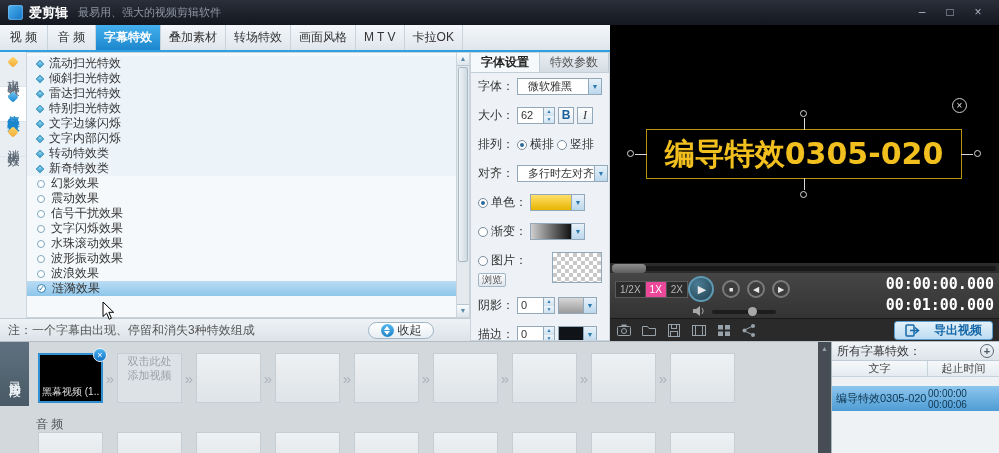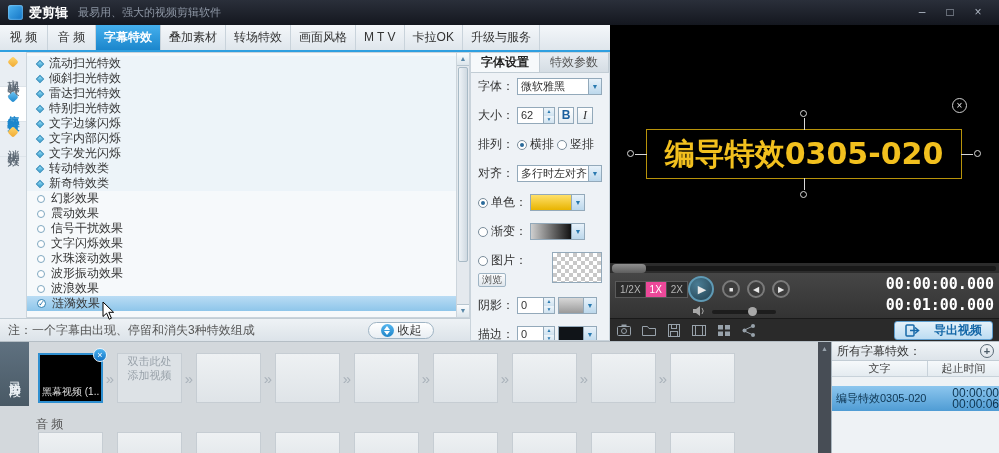--- a/index.html
+++ b/index.html
@@ -52,21 +52,21 @@
 
 
 .fp{position:absolute;left:470px;top:52px;width:140px;height:289px;background:#eef2f6;border:1px solid #c9d3db;display:flex;flex-direction:column;}
 .fp-tabs{display:flex;height:20px;background:#dde4ea;border-bottom:1px solid #c2cdd5;flex:none;}
 .fp-tab{flex:1;text-align:center;line-height:19px;font-size:12px;color:#555;border-right:1px solid #c2cdd5;background:linear-gradient(#e8edf2,#d5dde4);cursor:default;}
 .fp-tab.active{background:#f6f9fb;color:#222;font-weight:bold;}
 .fp-body{flex:1;padding:5px 7px 3px;display:flex;flex-direction:column;overflow:hidden;gap:8px;}
 .frow{display:flex;align-items:center;height:17px;margin-bottom:4px;gap:3px;flex:none;}
 .flabel{font-size:12px;color:#333;white-space:nowrap;}
 .dd{flex:1;height:17px;background:#fff;border:1px solid #93a9ba;display:flex;align-items:center;}
-.dd-val{flex:1;padding-left:3px;font-size:11px;white-space:nowrap;overflow:hidden;}
+.dd-val{flex:1;padding-left:10px;font-size:11px;white-space:nowrap;overflow:hidden;}
 .dd-btn{width:13px;align-self:stretch;background:linear-gradient(#e8f2fa,#bcd8ec);border-left:1px solid #93a9ba;color:#2a7ab0;font-size:7px;text-align:center;line-height:15px;flex:none;}
 .spin{width:38px;height:17px;background:#fff;border:1px solid #93a9ba;display:flex;flex:none;}
 .spin-val{flex:1;padding-left:3px;font-size:11px;line-height:15px;}
 .spin-btns{width:11px;display:flex;flex-direction:column;border-left:1px solid #93a9ba;}
 .spin-btns span{flex:1;font-size:5px;line-height:7px;text-align:center;color:#2a7ab0;background:linear-gradient(#eef5fa,#cfe2f0);cursor:default;}
 .btn-b,.btn-i{width:16px;height:17px;border:1px solid #93a9ba;background:linear-gradient(#fff,#e4ecf2);text-align:center;line-height:15px;font-size:12px;flex:none;cursor:default;}
 .btn-b{font-weight:bold;color:#1b5f9e;}
 .btn-i{font-style:italic;font-family:"Liberation Serif",serif;color:#333;}
 .radio{width:10px;height:10px;border-radius:50%;border:1px solid #7a8c9a;background:#fff;position:relative;flex:none;}
 .radio.on::after{content:"";position:absolute;left:2px;top:2px;width:4px;height:4px;border-radius:50%;background:#2a6a9a;}
@@ -141,21 +141,21 @@
 .subpanel{position:absolute;left:831px;top:0;width:168px;height:136px;background:#eef2f5;border-left:1px solid #aab6bf;}
 .sp-head{height:19px;background:linear-gradient(#f0f4f7,#dde4ea);display:flex;align-items:center;padding:0 5px;border-bottom:1px solid #c2ccd4;}
 .sp-title{flex:1;font-size:12px;color:#333;}
 .sp-add{width:14px;height:14px;border-radius:50%;border:1px solid #5a6a76;color:#4a5a66;font-size:11px;line-height:12px;text-align:center;font-weight:bold;cursor:default;}
 .sp-cols{display:flex;height:16px;background:linear-gradient(#f6f9fb,#e4ebf0);border-bottom:1px solid #c8d2da;}
 .sp-col{text-align:center;font-size:11px;color:#444;line-height:15px;cursor:default;}
 .sp-col.c1{width:96px;border-right:1px solid #c8d2da;}
 .sp-col.c2{flex:1;}
 .sp-row{margin-top:9px;height:25px;background:linear-gradient(#8cc6ee,#4f9cd4);display:flex;align-items:center;cursor:default;}
 .sp-row-text{width:96px;padding-left:4px;font-size:11px;color:#0d3450;white-space:nowrap;overflow:hidden;}
-.sp-row-time{flex:1;text-align:right;font-size:12px;color:#0d3450;line-height:11px;}
+.sp-row-time{flex:1;text-align:left;font-size:10px;color:#0d3450;line-height:11px;}
 
 .cursor{position:absolute;left:102px;top:301px;z-index:40;}
 </style>
 </head>
 <body>
 
 <div class="app">
 
   <div class="titlebar">
     <span class="logo"></span>
@@ -170,21 +170,20 @@
 
   <div class="tabbar">
     <div class="tab">视 频</div>
     <div class="tab">音 频</div>
     <div class="tab active">字幕特效</div>
     <div class="tab">叠加素材</div>
     <div class="tab">转场特效</div>
     <div class="tab">画面风格</div>
     <div class="tab">M T V</div>
     <div class="tab">卡拉OK</div>
-    <div class="tab">升级与服务</div>
   </div>
 
   <div class="rail">
     <div class="rail-item">
       <span class="rail-ico"></span>
       <span class="rail-txt">出现特效</span>
     </div>
     <div class="rail-item active">
       <span class="rail-ico"></span>
       <span class="rail-txt">停留特效</span>
@@ -213,24 +212,20 @@
           <span class="ico-d"></span>
           <span>特别扫光特效</span>
         </div>
       <div class="fx-row cat">
           <span class="ico-d"></span>
           <span>文字边缘闪烁</span>
         </div>
       <div class="fx-row cat">
           <span class="ico-d"></span>
           <span>文字内部闪烁</span>
-        </div>
-      <div class="fx-row cat">
-          <span class="ico-d"></span>
-          <span>文字发光闪烁</span>
         </div>
       <div class="fx-row cat">
           <span class="ico-d"></span>
           <span>转动特效类</span>
         </div>
       <div class="fx-row cat">
           <span class="ico-d"></span>
           <span>新奇特效类</span>
         </div>
       <div class="fx-row">

